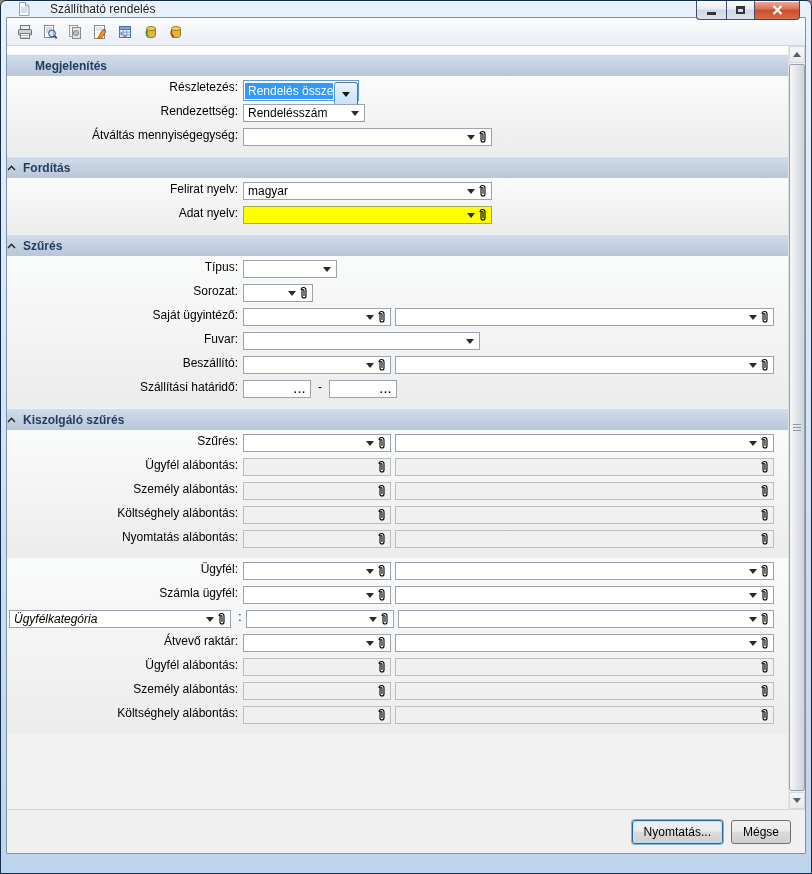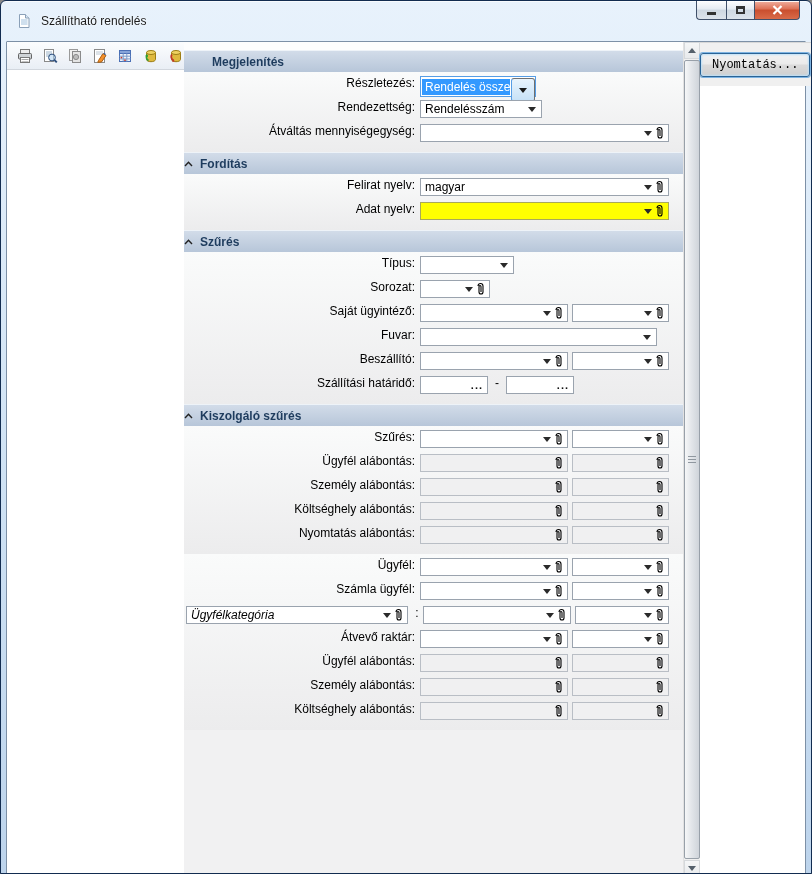--- a/index.html
+++ b/index.html
@@ -1,33 +1,33 @@
 <!DOCTYPE html>
 <html><head>
 <meta charset="utf-8">
 <style>
   html,body{margin:0;padding:0;background:#888;font-family:"Liberation Sans","DejaVu Sans",sans-serif;}
   *{box-sizing:border-box;}
   .window{position:relative;width:812px;height:874px;border:1px solid #122c50;border-radius:6px 6px 0 0;
     background:linear-gradient(180deg,#e8f2fc,#cfe2f4 55%,#bdd4ec);padding:0 5px 5px 5px;overflow:hidden;
     box-shadow:inset 0 1px 0 rgba(255,255,255,.7);}
   
-  .titlebar{height:40px;display:flex;align-items:center;padding-left:9px;gap:8px;}
+  .titlebar{height:16px;display:flex;align-items:center;padding-left:9px;gap:17px;}
   .title-text{font-size:12px;color:#1b1b1b;text-shadow:0 0 3px #fff;}
   .caption-buttons{position:absolute;top:0;right:11px;display:flex;}
   .cap-btn{height:19px;border:1px solid #40506a;border-top:none;display:flex;align-items:center;justify-content:center;
     background:linear-gradient(180deg,#fdfdfe,#e5ebf2 45%,#cfd8e2 50%,#dde4ec);box-shadow:inset 0 1px 0 rgba(255,255,255,.9);}
   .cap-btn.min{width:30px;border-radius:0 0 0 4px;border-right:none;}
   .cap-btn.max{width:29px;}
   .cap-btn.close{width:45px;border-radius:0 0 4px 0;border-left:none;
     background:linear-gradient(180deg,#f0b0a0,#dd7055 45%,#c94e2e 50%,#d96b49);}
   .glyph-min{width:9px;height:3px;background:#333;margin-top:6px;}
   .glyph-max{width:9px;height:8px;border:2px solid #333;border-top-width:3px;background:transparent;}
   
-  .frame{height:calc(100% - 30px);border:1px solid #7d90a6;background:#fff;display:flex;flex-direction:row;border-radius:1px;}
+  .frame{height:calc(100% - 30px);border:1px solid #7d90a6;background:#fff;display:flex;flex-direction:column;border-radius:1px;}
   .toolbar{height:28px;background:linear-gradient(180deg,#fcfdfe,#e9eef5);border-bottom:1px solid #d2d7de;
     display:flex;align-items:center;gap:7px;padding:0 0 0 9px;flex:0 0 auto;}
   .tool-icon{width:18px;height:18px;display:flex;align-items:center;justify-content:center;}
   .tool-icon svg{display:block;}
   
   .content-wrap{flex:1 1 auto;display:flex;min-height:0;background:#f1f1f2;}
   .content{flex:1 1 auto;display:flex;flex-direction:column;min-width:0;}
   .top-strip{height:8px;background:#fdfdfd;flex:0 0 auto;}
   .sec-header{height:22px;flex:0 0 auto;display:flex;align-items:center;gap:7px;
     background:linear-gradient(180deg,#d2dce9,#b7c6d9);border-top:1px solid #eef3f8;}
@@ -70,21 +70,21 @@
   .tri-down{width:0;height:0;border-left:4px solid transparent;border-right:4px solid transparent;border-top:5px solid #55606b;}
   .sb-track{flex:1 1 auto;position:relative;}
   .sb-thumb{position:absolute;left:0;right:0;top:1px;bottom:1px;border:1px solid #98a0a9;border-radius:2px;
     background:linear-gradient(90deg,#f6f7f8,#e3e6ea 45%,#cfd4da);display:flex;align-items:center;justify-content:center;}
   .grip{width:8px;height:8px;background:repeating-linear-gradient(180deg,#8f979f 0 1px,transparent 1px 3px);}
   
   .footer{height:44px;flex:0 0 auto;background:#f0f0f0;border-top:1px solid #d7d7d7;display:flex;align-items:center;
     justify-content:flex-end;gap:8px;padding-right:14px;}
   .btn{height:24px;padding:0 11px;font-size:12px;color:#000;border:1px solid #707070;border-radius:3px;
     background:linear-gradient(180deg,#f2f2f2,#ebebeb 45%,#dbdbdb 50%,#cfcfcf);display:flex;align-items:center;}
-  .btn.default{border-color:#2a6496;box-shadow:0 0 0 1px #7eb4e2, inset 0 0 2px 1px #bee0f7;font-family:Liberation Mono, monospace;}
+  .btn.default{border-color:#2a6496;box-shadow:0 0 0 1px #7eb4e2, inset 0 0 2px 1px #bee0f7;}
 </style>
 </head>
 <body>
 
 <div class="window">
 
   <div class="titlebar">
     <span class="tool-icon">
       <svg width="16" height="16" viewBox="0 0 16 16">
           <path d="M3.5 1.5h6l3.5 3.5v9.5h-9.5z" fill="#fff" stroke="#8aa0b8"></path>

